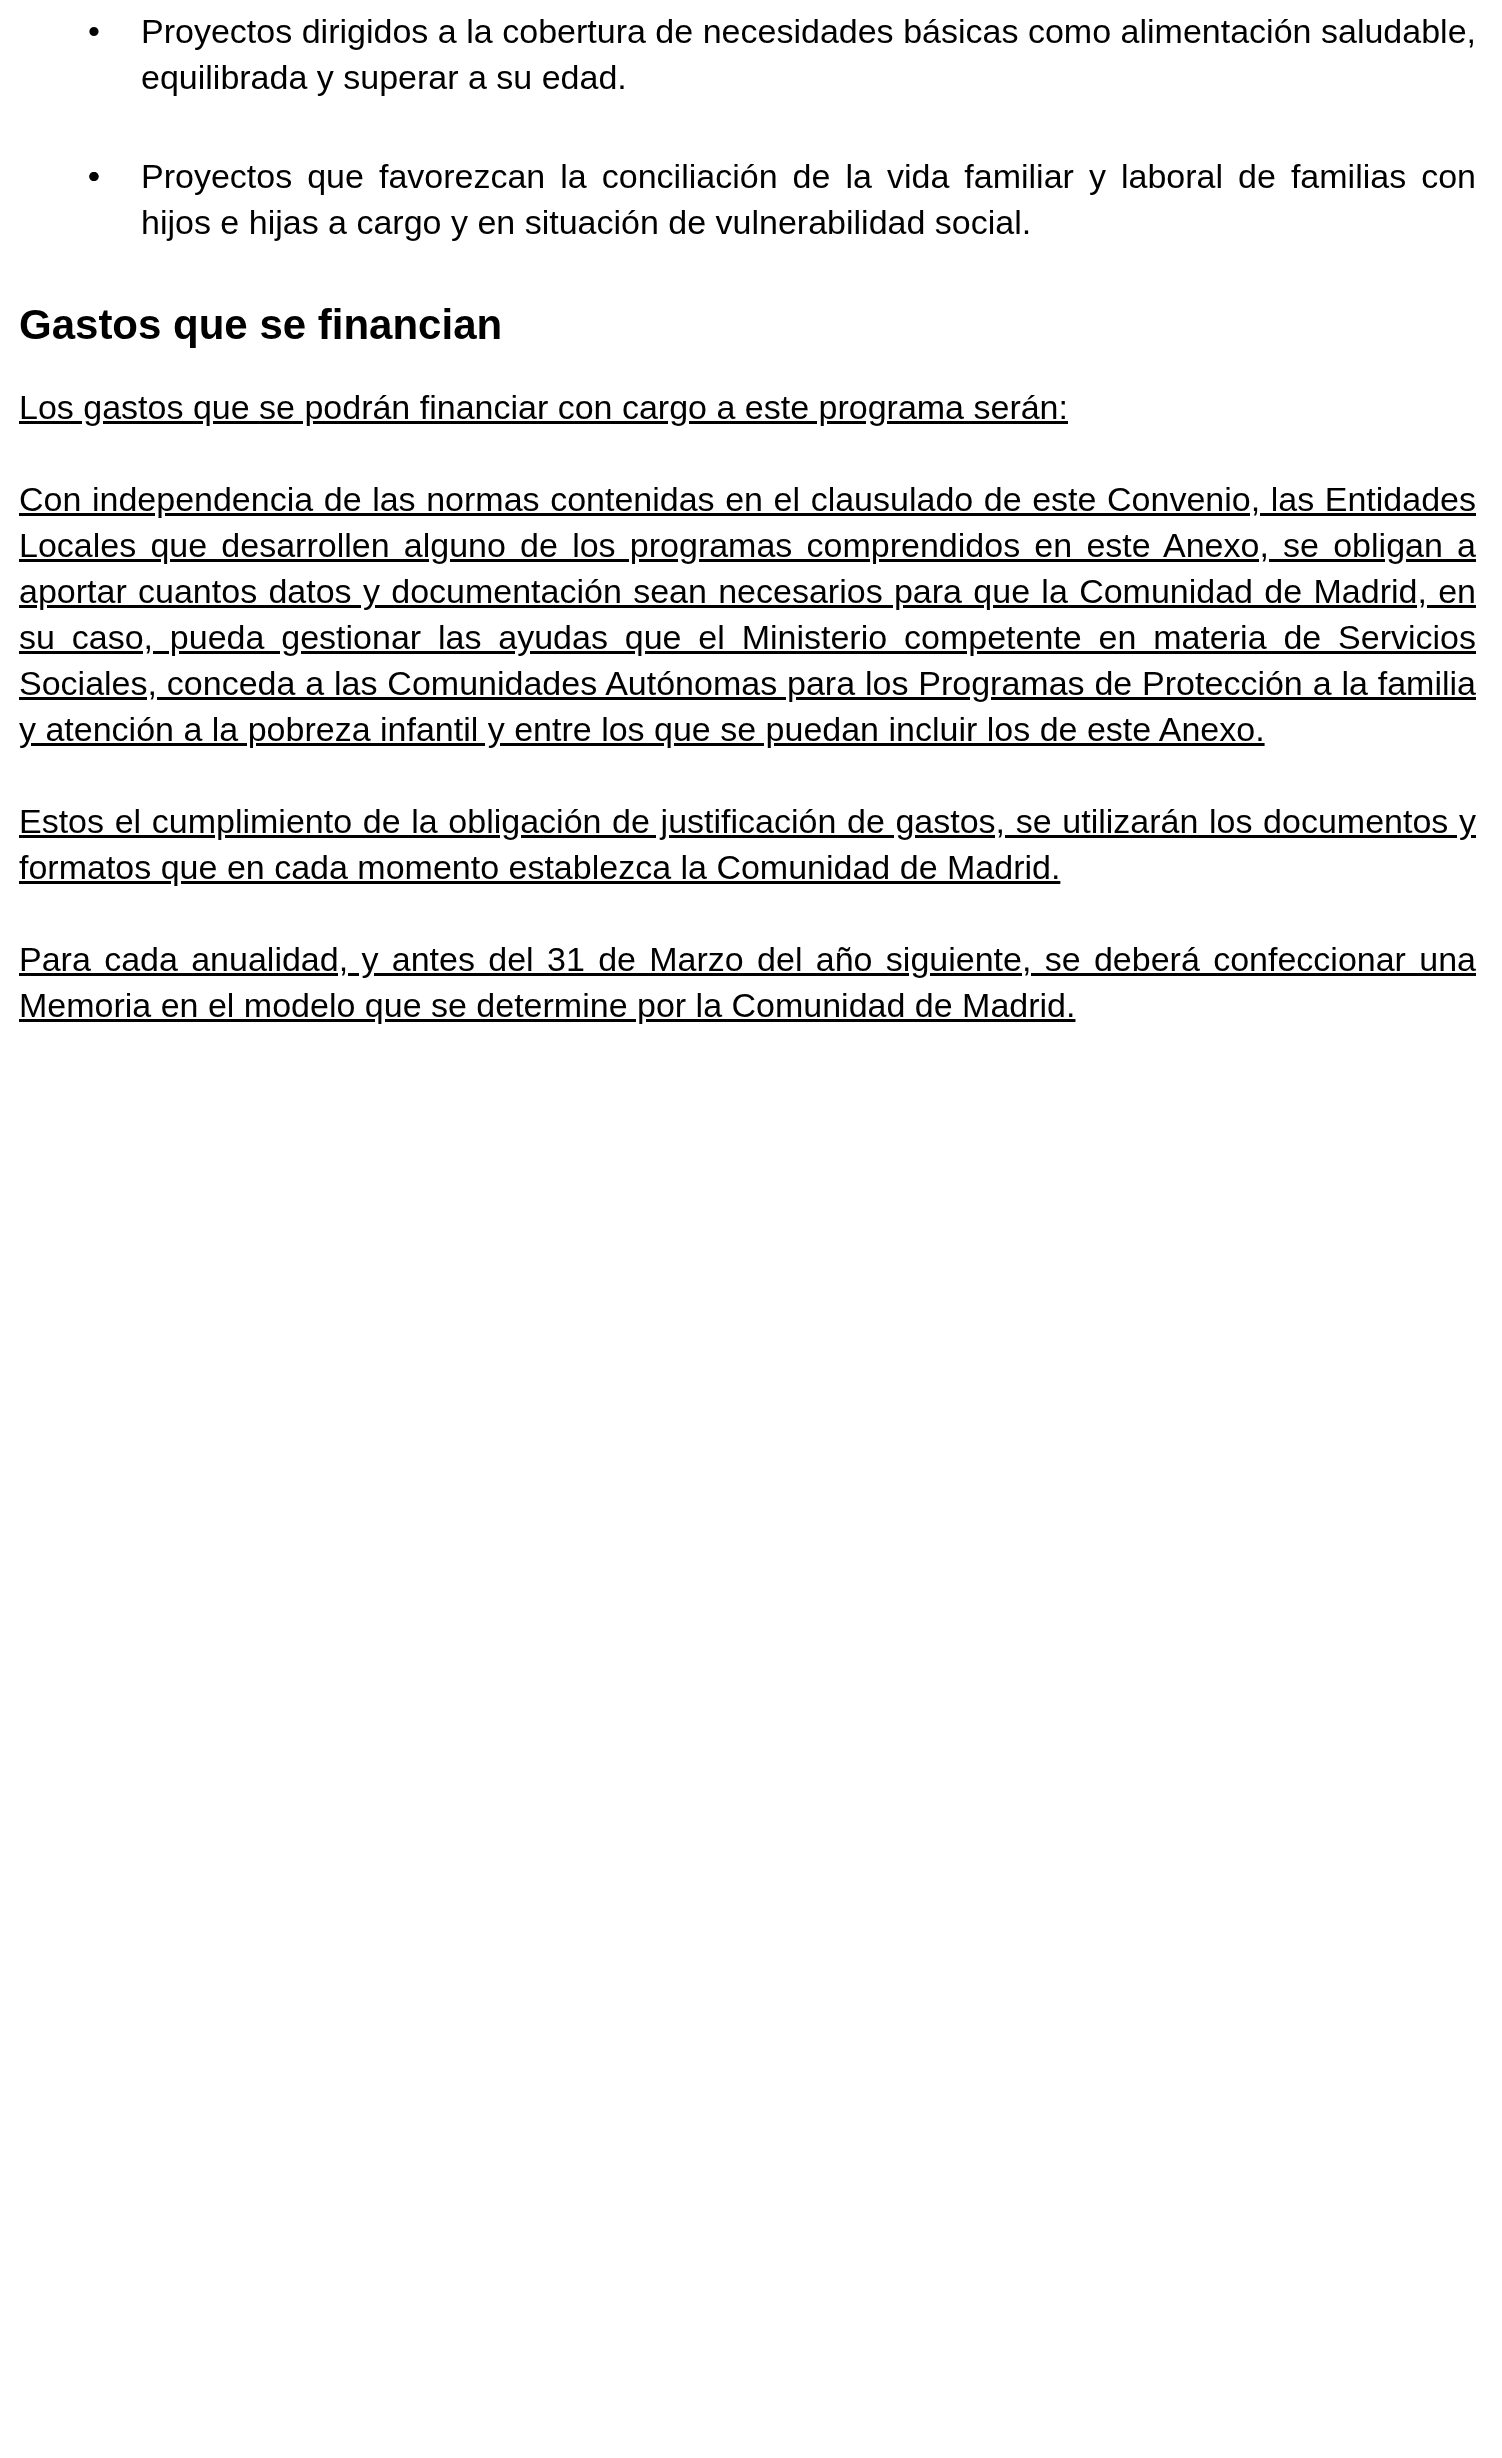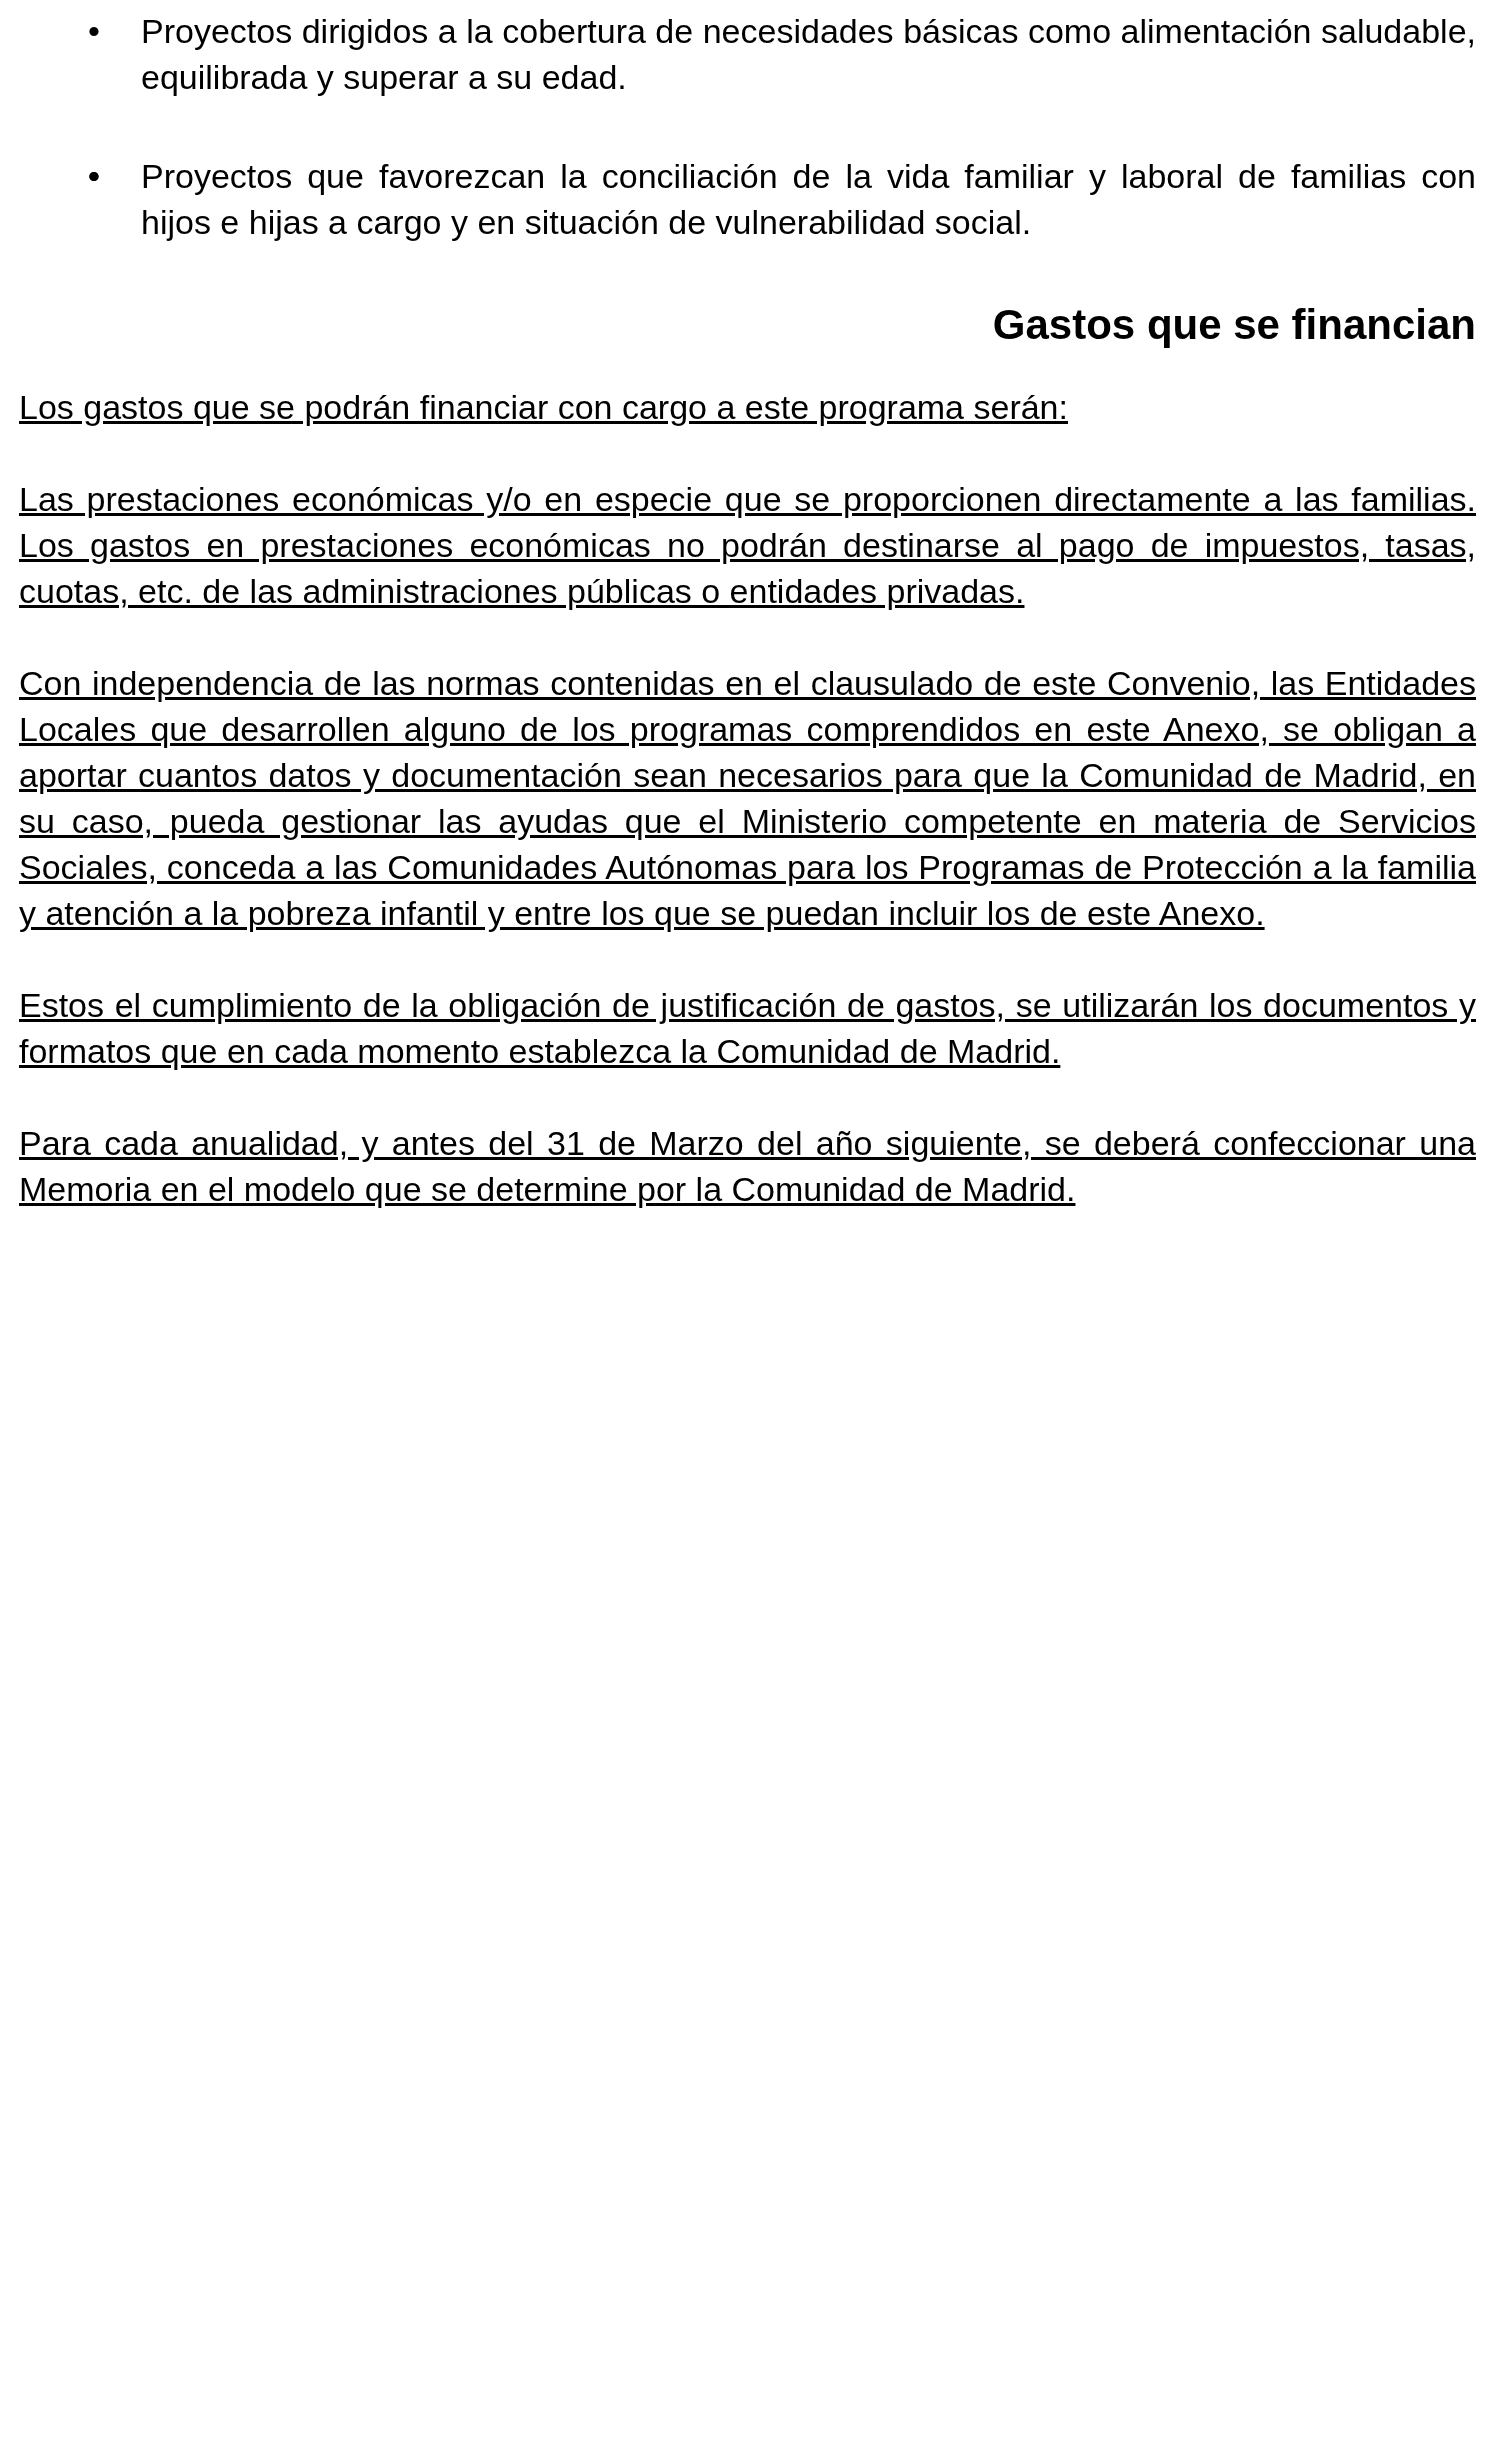--- a/index.html
+++ b/index.html
@@ -33,21 +33,21 @@
   ul.bullets li .marker {
     position: absolute;
     left: 69px;
     top: 0;
   }
   h1.section-heading {
     font-size: 42px;
     line-height: 54px;
     font-weight: bold;
     margin: 50px 0 32.5px 0;
-    text-align: right;
+    text-align: left;
   }
   p.body-par {
     margin: 0 0 46px 0;
     text-align: justify;
     text-decoration: underline;
   }
 </style>
 </head>
 <body>
 
@@ -62,20 +62,19 @@
       <span class="marker">•</span>
     </li>
     <li>
       <span class="marker">•</span>
       <span>Proyectos que favorezcan la conciliación de la vida familiar y laboral de familias con hijos e hijas a cargo y en situación de vulnerabilidad social.</span>
     </li>
   </ul>
 
   <h1 class="section-heading">Gastos que se financian</h1>
   <p class="body-par">Los gastos que se podrán financiar con cargo a este programa serán:</p>
-  <p class="body-par">Las prestaciones económicas y/o en especie que se proporcionen directamente a las familias. Los gastos en prestaciones económicas no podrán destinarse al pago de impuestos, tasas, cuotas, etc. de las administraciones públicas o entidades privadas.</p>
 
   <p class="body-par">Con independencia de las normas contenidas en el clausulado de este Convenio, las Entidades Locales que desarrollen alguno de los programas comprendidos en este Anexo, se obligan a aportar cuantos datos y documentación sean necesarios para que la Comunidad de Madrid, en su caso, pueda gestionar las ayudas que el Ministerio competente en materia de Servicios Sociales, conceda a las Comunidades Autónomas para los Programas de Protección a la familia y atención a la pobreza infantil y entre los que se puedan incluir los de este Anexo.</p>
   <p class="body-par">Estos el cumplimiento de la obligación de justificación de gastos, se utilizarán los documentos y formatos que en cada momento establezca la Comunidad de Madrid.</p>
   <p class="body-par">Para cada anualidad, y antes del 31 de Marzo del año siguiente, se deberá confeccionar una Memoria en el modelo que se determine por la Comunidad de Madrid.</p>
 
 </div>
 
 
 </body></html>

